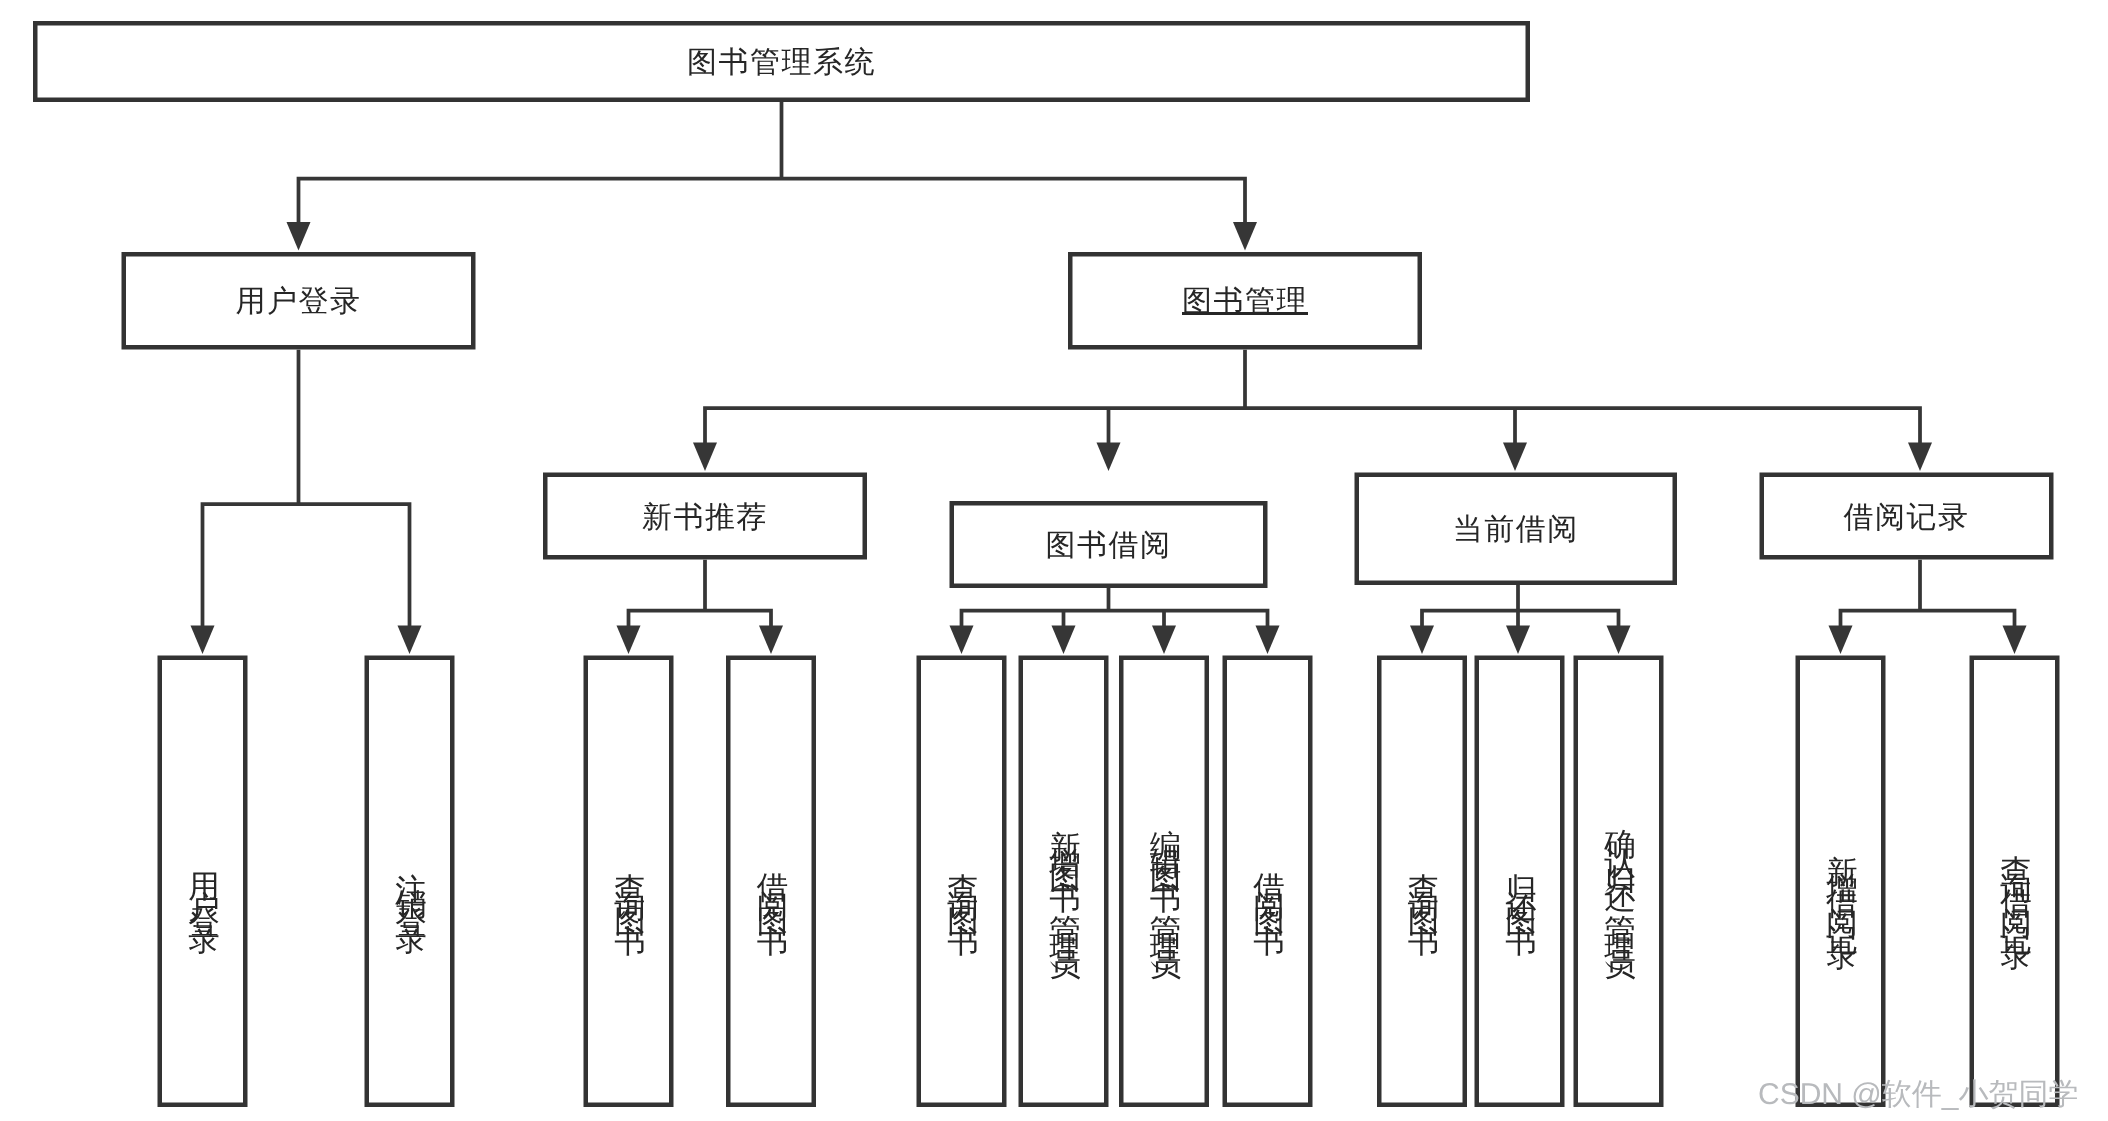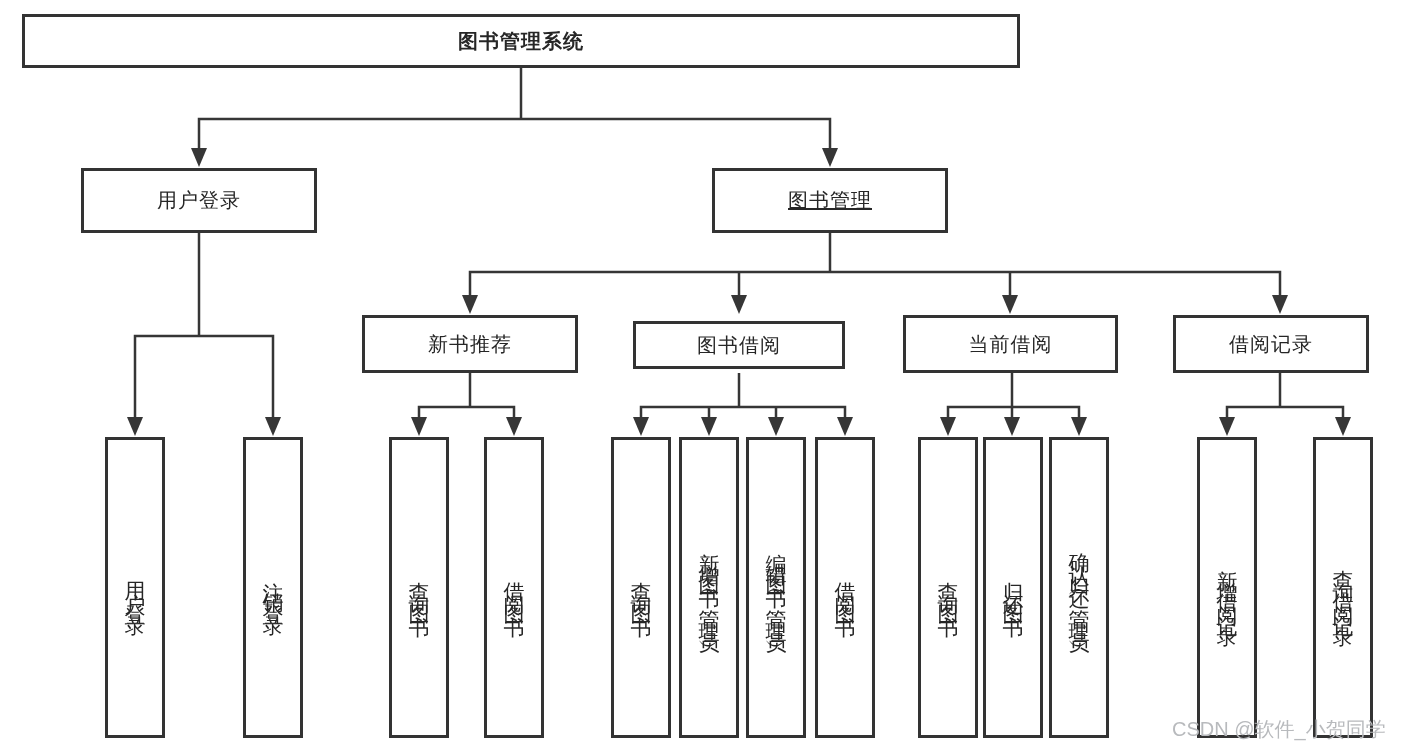--- a/index.html
+++ b/index.html
@@ -13,26 +13,26 @@
     display:flex;align-items:center;justify-content:center;
     font-size:20px;letter-spacing:1px;box-sizing:border-box;
   }
   .vbox{
     position:absolute;z-index:2;background:#ffffff;border:3px solid #333333;
     box-sizing:border-box;font-size:21px;letter-spacing:11.5px;
     writing-mode:vertical-rl;text-orientation:upright;
     text-align:center;line-height:54px;overflow:hidden;
   }
   
-  .n-root {left:22px;  top:14px;  width:998px; height:54px;font-weight:bold;}
+  .n-root {left:22px;  top:14px;  width:998px; height:54px;}
   .n-l2a  {left:81px;  top:168px; width:236px; height:65px;}
   .n-l2b  {left:712px; top:168px; width:236px; height:65px;text-decoration:underline;}
   .n-l3a  {left:362px; top:315px; width:216px; height:58px;}
-  .n-l3b  {left:633px; top:321px; width:212px; height:48px;}
-  .n-l3c  {left:903px; top:315px; width:215px; height:58px;}
+  .n-l3b  {left:633px; top:334px; width:212px; height:58px;}
+  .n-l3c  {left:903px; top:315px; width:215px; height:75px;}
   .n-l3d  {left:1173px;top:315px; width:196px; height:58px;}
   .leaf   {top:437px;  width:60px; height:301px;}
   .n-f01{left:105px;} .n-f02{left:243px;}
   .n-f03{left:389px;} .n-f04{left:484px;}
   .n-f05{left:611px;} .n-f06{left:679px;} .n-f07{left:746px;} .n-f08{left:815px;}
   .n-f09{left:918px;} .n-f10{left:983px;} .n-f11{left:1049px;}
   .n-f12{left:1197px;}.n-f13{left:1313px;}
   .watermark{
     position:absolute;left:1172px;top:716px;z-index:5;
     font-size:20px;color:#b8babd;white-space:nowrap;

